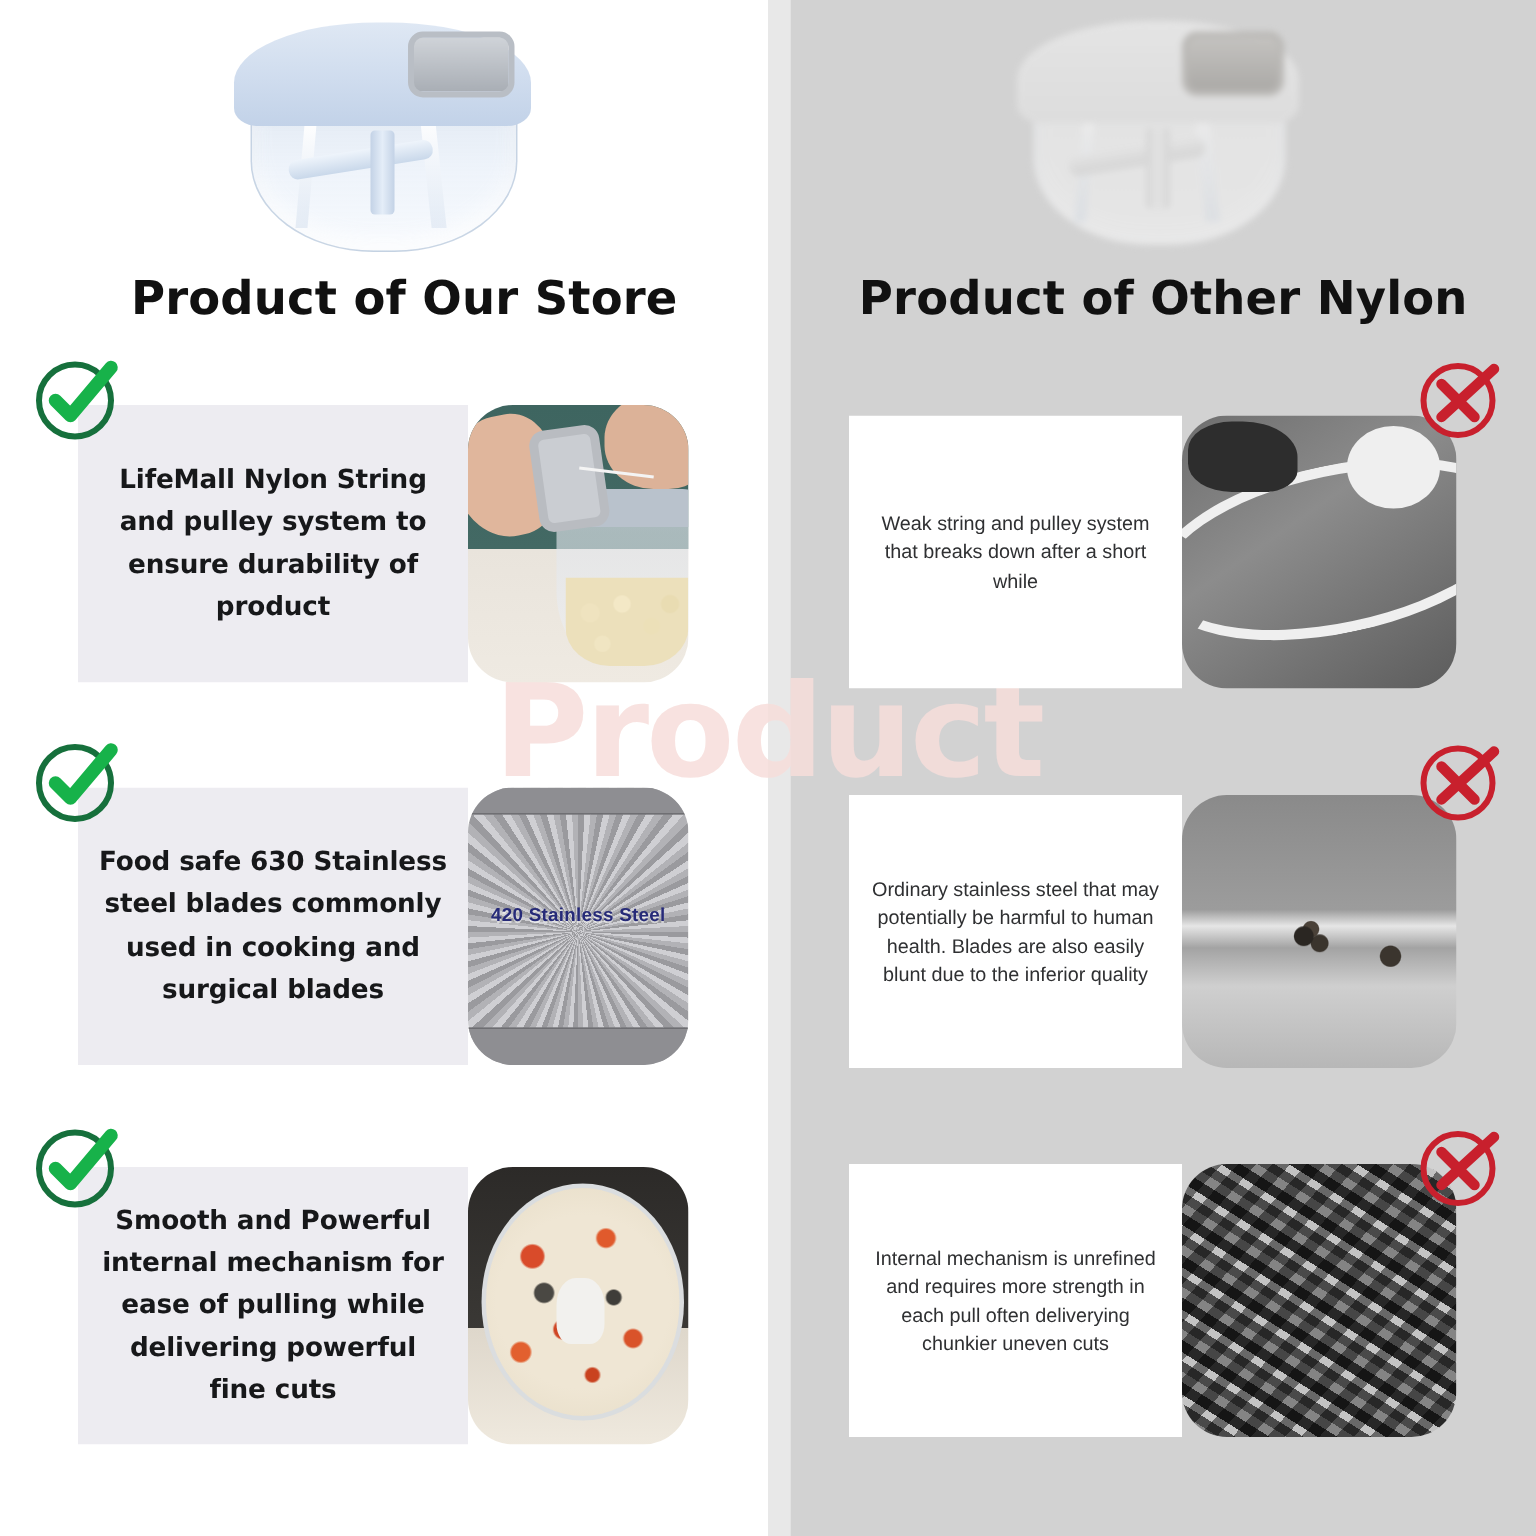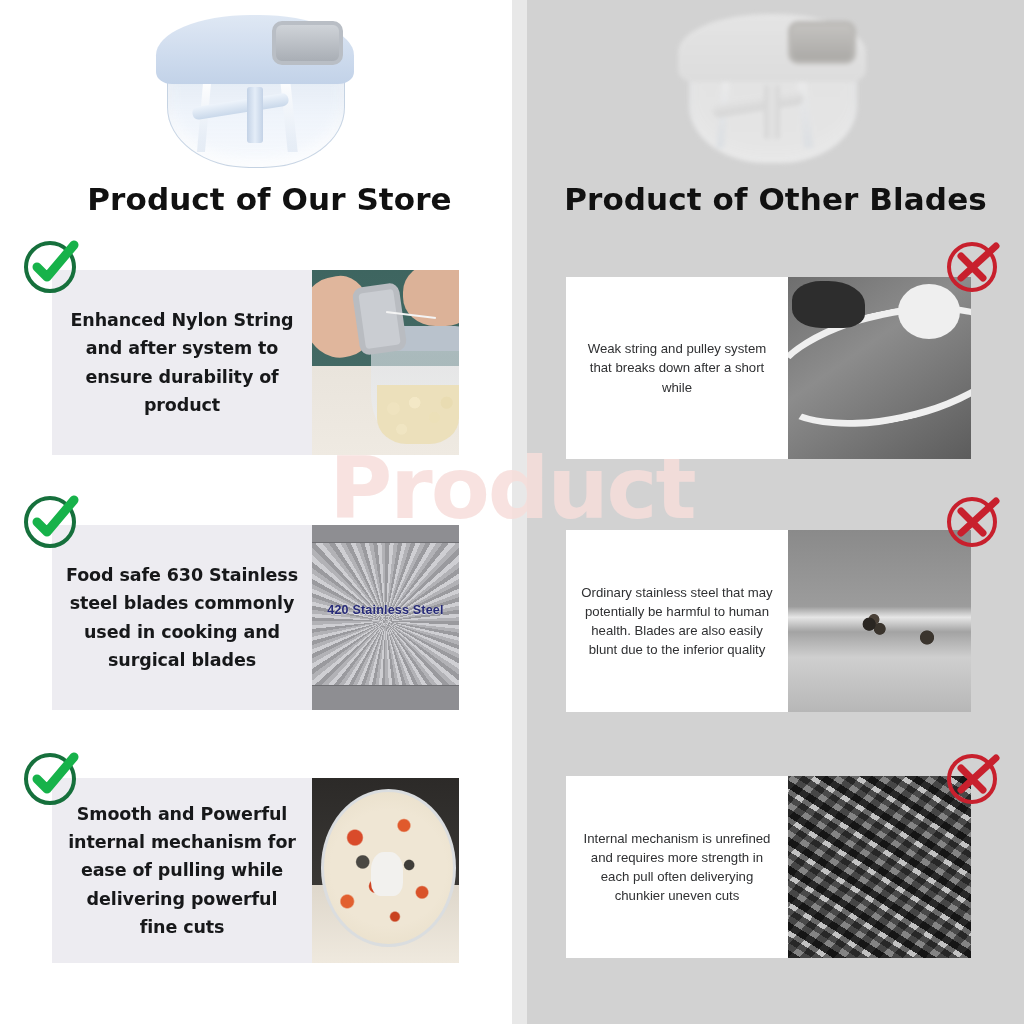--- a/index.html
+++ b/index.html
@@ -107,21 +107,21 @@
   .card-left .card-photo{width:147px;height:100%;}
 
   .card-right .card-text{
     width:222px;height:100%;background:#ffffff;padding:10px 12px;
     font-family:"Liberation Sans",sans-serif;
     font-size:13.2px;font-weight:400;line-height:1.45;color:#2f3032;
   }
   .card-right .card-photo{width:183px;height:100%;}
 
   
-  .photo{position:relative;overflow:hidden;}
+  .photo{position:relative;overflow:hidden;border-radius:30px;}
 
   
   .ph-hand{background:linear-gradient(180deg,#3e6560 0%,#436964 52%,#e9e4dc 52%,#efeae2 100%);}
   .ph-hand .skin1{position:absolute;left:-6%;top:4%;width:46%;height:44%;background:#e0b69c;border-radius:50% 40% 44% 52%;transform:rotate(-12deg);}
   .ph-hand .skin2{position:absolute;right:-10%;top:-4%;width:48%;height:34%;background:#dcb298;border-radius:46% 52% 40% 46%;}
   .ph-hand .grip{position:absolute;left:30%;top:8%;width:24%;height:30%;border:6px solid #b9bcc1;background:#cacdd2;border-radius:10px;transform:rotate(-8deg);}
   .ph-hand .string{position:absolute;left:50%;top:24%;width:34%;height:2px;background:#f4f4f4;transform:rotate(7deg);}
   .ph-hand .jar{position:absolute;left:40%;top:30%;width:64%;height:62%;background:linear-gradient(180deg,#b9c2cc 0%,#b9c2cc 22%,rgba(226,230,236,.65) 22%,rgba(238,241,245,.55) 100%);border-radius:10px 10px 34% 34%/6px 6px 40% 40%;}
   .ph-hand .garlic{position:absolute;left:44%;top:62%;width:56%;height:32%;background:radial-gradient(circle at 20% 40%,#efe3bf 0 8%,transparent 9%),radial-gradient(circle at 46% 30%,#f3e8c6 0 9%,transparent 10%),radial-gradient(circle at 70% 55%,#ece0b8 0 8%,transparent 9%),radial-gradient(circle at 30% 75%,#f0e5c2 0 7%,transparent 8%),radial-gradient(circle at 85% 30%,#e9dcb2 0 7%,transparent 8%),#ece0bb;border-radius:0 0 36% 36%/0 0 44% 44%;}
 
@@ -206,27 +206,27 @@
     <div class="chopper mono">
       <div class="bowl"></div>
       <div class="blade"></div>
       <div class="shaft"></div>
       <div class="lid"></div>
       <div class="handle"></div>
     </div>
   </div>
 
   <div class="heading heading-left">Product of Our Store</div>
-  <div class="heading heading-right">Product of Other Blades</div>
+  <div class="heading heading-right">Product of Other Nylon</div>
 
   <div class="watermark">Product</div>
 
   <div class="row row-left" style="top:270px">
     <div class="card card-left">
-      <div class="card-text">Enhanced Nylon String and after system to ensure durability of product</div>
+      <div class="card-text">LifeMall Nylon String and pulley system to ensure durability of product</div>
       <div class="card-photo photo ph-hand">
         <div class="skin1"></div>
           <div class="jar"></div>
           <div class="garlic"></div>
         <div class="skin2"></div>
           <div class="grip"></div>
           <div class="string"></div>
       </div>
     </div>
   </div>

